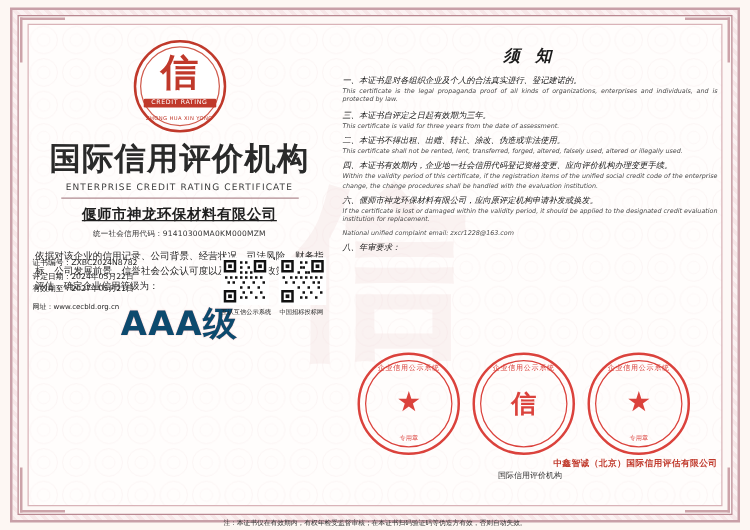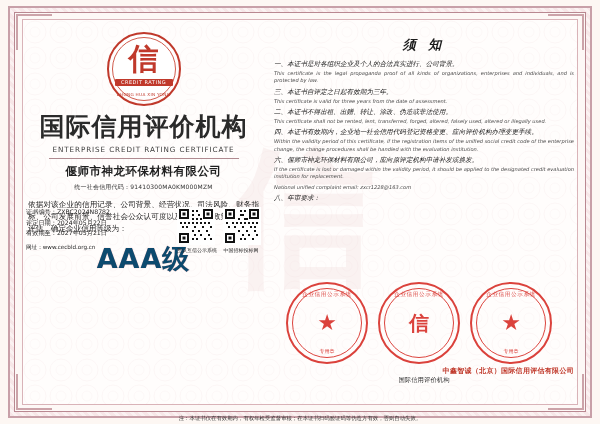--- a/index.html
+++ b/index.html
@@ -83,21 +83,21 @@
   }
   .title-en{
     text-align:center;font-size:7.2px;color:#3a3a3a;letter-spacing:.9px;
     margin-top:2px;
   }
   .rule{
     width:190px;height:1px;background:#b08a90;margin:4px auto 0 auto;
   }
   .company{
     text-align:center;font-size:11.5px;font-weight:bold;color:#1f1f1f;
-    margin-top:5px;letter-spacing:.5px;
+    margin-top:5px;letter-spacing:.5px;text-decoration:underline;
   }
   .usci{
     text-align:center;font-size:6px;color:#333;margin-top:4px;letter-spacing:.2px;
   }
   .body-cn{
     margin-top:7px;font-size:7.6px;line-height:12px;color:#222;text-align:justify;
     padding:0 2px;
   }
   .grade{
     text-align:center;color:#0c4a6e;font-weight:bold;font-size:27px;
@@ -332,21 +332,21 @@
             <span>中国招标投标网</span>
           </div>
         </div>
       </div>
     </div>
 
     <div class="right-col">
       <div class="notice-title">须 知</div>
 
       <div class="notice-item">
-        <div class="notice-cn">一、本证书是对各组织企业及个人的合法真实进行、公司背景。</div>
+        <div class="notice-cn">一、本证书是对各组织企业及个人的合法真实进行、登记建诺的。</div>
         <div class="notice-en">This certificate is the legal propaganda proof of all kinds of organizations, enterprises and individuals, and is protected by law.</div>
       </div>
       <div class="notice-item">
         <div class="notice-cn">三、本证书自评定之日起有效期为三年。</div>
         <div class="notice-en">This certificate is valid for three years from the date of assessment.</div>
       </div>
       <div class="notice-item">
         <div class="notice-cn">二、本证书不得出租、出赠、转让、涂改、伪造或非法使用。</div>
         <div class="notice-en">This certificate shall not be rented, lent, transferred, forged, altered, falsely used, altered or illegally used.</div>
       </div>

